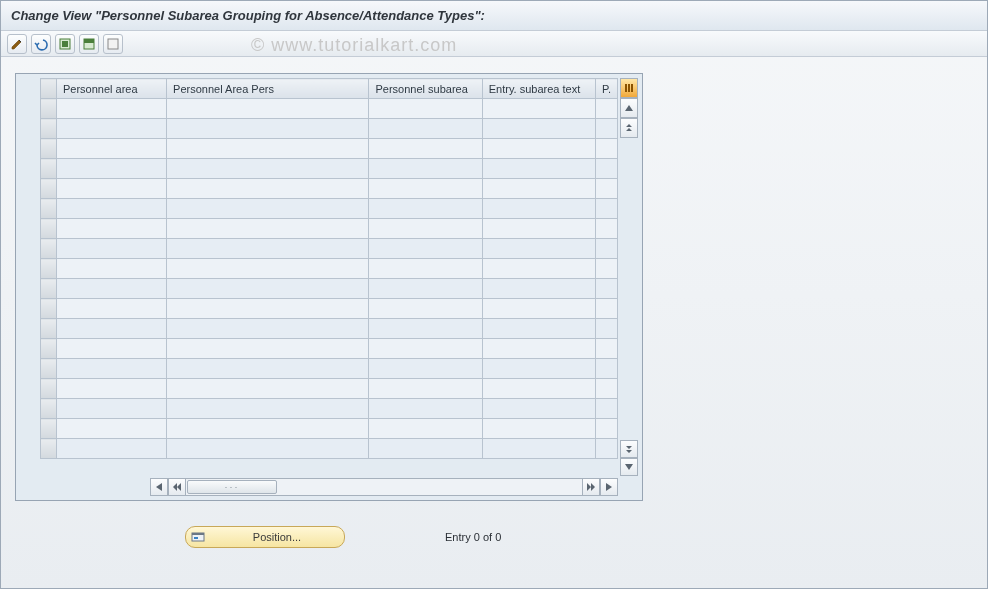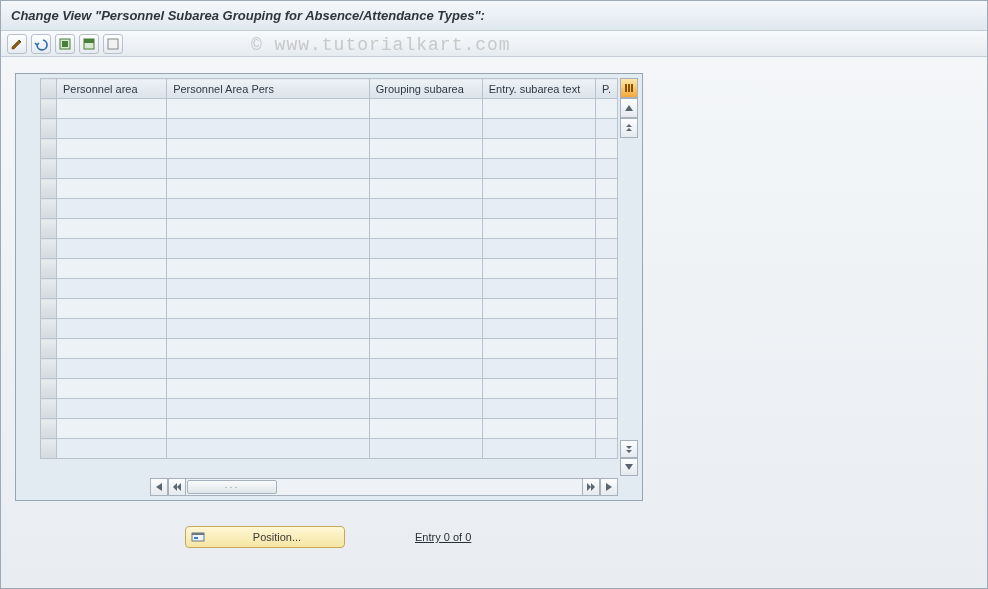--- a/index.html
+++ b/index.html
@@ -3,21 +3,21 @@
 <meta charset="utf-8">
 <style>
   * { box-sizing: border-box; margin: 0; padding: 0; }
   html, body { width: 988px; height: 589px; font-family: Arial, sans-serif; font-size: 11px; background: #f2f2f2; overflow: hidden; }
   .app { width: 988px; height: 589px; border: 1px solid #9da9b7; background: linear-gradient(#f5f7f9,#e9edf1); position: relative; }
   .titlebar { height: 30px; background: linear-gradient(#f6f8fb,#dfe7ef); border-bottom: 1px solid #c4ccd6; display:flex; align-items:center; padding: 0 10px; }
   .titlebar .title { font-style: italic; font-weight: bold; font-size: 13px; color:#30363d; }
   .toolbar { height: 26px; background: linear-gradient(#f8fafc,#e6ebf0); border-bottom:1px solid #c4ccd6; display:flex; align-items:center; padding: 0 6px; gap:4px; }
   .toolbar .btn { width:20px; height:20px; border:1px solid #b7c0cb; border-radius:3px; background: linear-gradient(#fdfefe,#e6ebf1); display:flex; align-items:center; justify-content:center; cursor:pointer; }
   .toolbar .btn svg { width:14px; height:14px; }
-  .watermark { position:absolute; top:34px; left:250px; font-size:18px; color:#c8c8c8; font-family: Liberation Mono, monospace; letter-spacing:1px; pointer-events:none; }
+  .watermark { position:absolute; top:34px; left:250px; font-size:18px; color:#c8c8c8; font-family: Liberation Sans, sans-serif; letter-spacing:1px; pointer-events:none; }
 
   .content { position:absolute; top:72px; left:14px; width:628px; height:428px; border:1px solid #97a4b3; background:#e3ebf2; }
   .grid-wrap { position:absolute; top:0; left:0; right:0; bottom:0; }
   .grid { position:absolute; top:4px; left:4px; width:598px;padding-left:20px; }
   table { border-collapse: collapse; width:100%; }
   th, td { border:1px solid #b8c3cf; height:20px; font-weight:normal; text-align:left; padding: 0 6px; font-size:11px; }
   th { background: linear-gradient(#eef2f6,#dbe2ea); color:#2f3a44; white-space:nowrap; overflow:hidden; }
   td { background:#edf2f7; }
   .rowhdr { width:16px; min-width:16px; max-width:16px; padding:0; background: linear-gradient(#e8ecef,#d3d9de); border:1px solid #b8c3cf; }
   td.rowhdr { background: linear-gradient(#e8ecef,#d3d9de); }
@@ -35,24 +35,24 @@
 
   .hscroll { position:absolute; left:4px; bottom:4px; right:24px; height:18px; display:flex; align-items:center; }
   .hscroll .harrow { width:18px; height:18px; border:1px solid #a6b1bd; background:linear-gradient(#fcfdfe,#e5eaef); display:flex; align-items:center; justify-content:center; cursor:pointer; }
   .hscroll .harrow svg{width:10px;height:10px;}
   .hscroll .htrack { flex:1; height:18px; border:1px solid #a6b1bd; background:#eef2f6; position:relative; margin:0 -1px; }
   .hscroll .hthumb { position:absolute; top:1px; left:1px; width:90px; height:14px; background:linear-gradient(#f9fbfc,#dfe5ea); border:1px solid #a6b1bd; border-radius:2px; display:flex; align-items:center; justify-content:center; cursor:pointer;}
   .hscroll .hthumb span{ color:#7e8891; letter-spacing:2px; font-size:9px; }
   .hscroll .gap-left { width:130px; }
 
   .footer { position:absolute; top:522px; left:14px; width:628px; height:28px; display:flex; align-items:center; }
-  .pos-btn { margin-left:170px; width:160px; height:22px; border:1px solid #c8a858; background:linear-gradient(#fff7d6,#f6e5a2); display:flex; align-items:center; padding:0 4px; gap:8px; cursor:pointer; border-radius:4px; }
+  .pos-btn { margin-left:170px; width:160px; height:22px; border:1px solid #c8a858; background:linear-gradient(#fff7d6,#f6e5a2); display:flex; align-items:center; padding:0 4px; gap:8px; cursor:pointer; border-radius:10px; }
   .pos-btn .picon { width:16px; height:16px; display:flex; align-items:center; justify-content:center; }
   .pos-btn .plabel { flex:1; text-align:center; color:#3a3a3a; }
-  .entry { margin-left:70px; color:#2a2f35;text-decoration:underline; }
+  .entry { margin-left:100px; color:#2a2f35; }
 </style>
 </head>
 <body>
 
 <div class="app">
 
   <div class="titlebar">
     <span class="title">Change View "Personnel Subarea Grouping for Absence/Attendance Types":</span>
   </div>
 
@@ -92,21 +92,21 @@
 
   <div class="content">
     <div class="grid-wrap">
       <div class="grid">
         <table>
           <thead>
             <tr>
               <th class="rowhdr"></th>
               <th style="width:112px">Personnel area</th>
               <th style="width:210px">Personnel Area Pers</th>
-              <th style="width:114px">Grouping subarea</th>
+              <th style="width:114px">Personnel subarea</th>
               <th style="width:114px">Entry. subarea text</th>
               <th style="width:18px">P.</th>
             </tr>
           </thead>
           <tbody id="tbody">
               <tr>
                 <td class="rowhdr"></td>
                 <td class="cell"></td>
                 <td class="cell"></td>
                 <td class="cell"></td>

